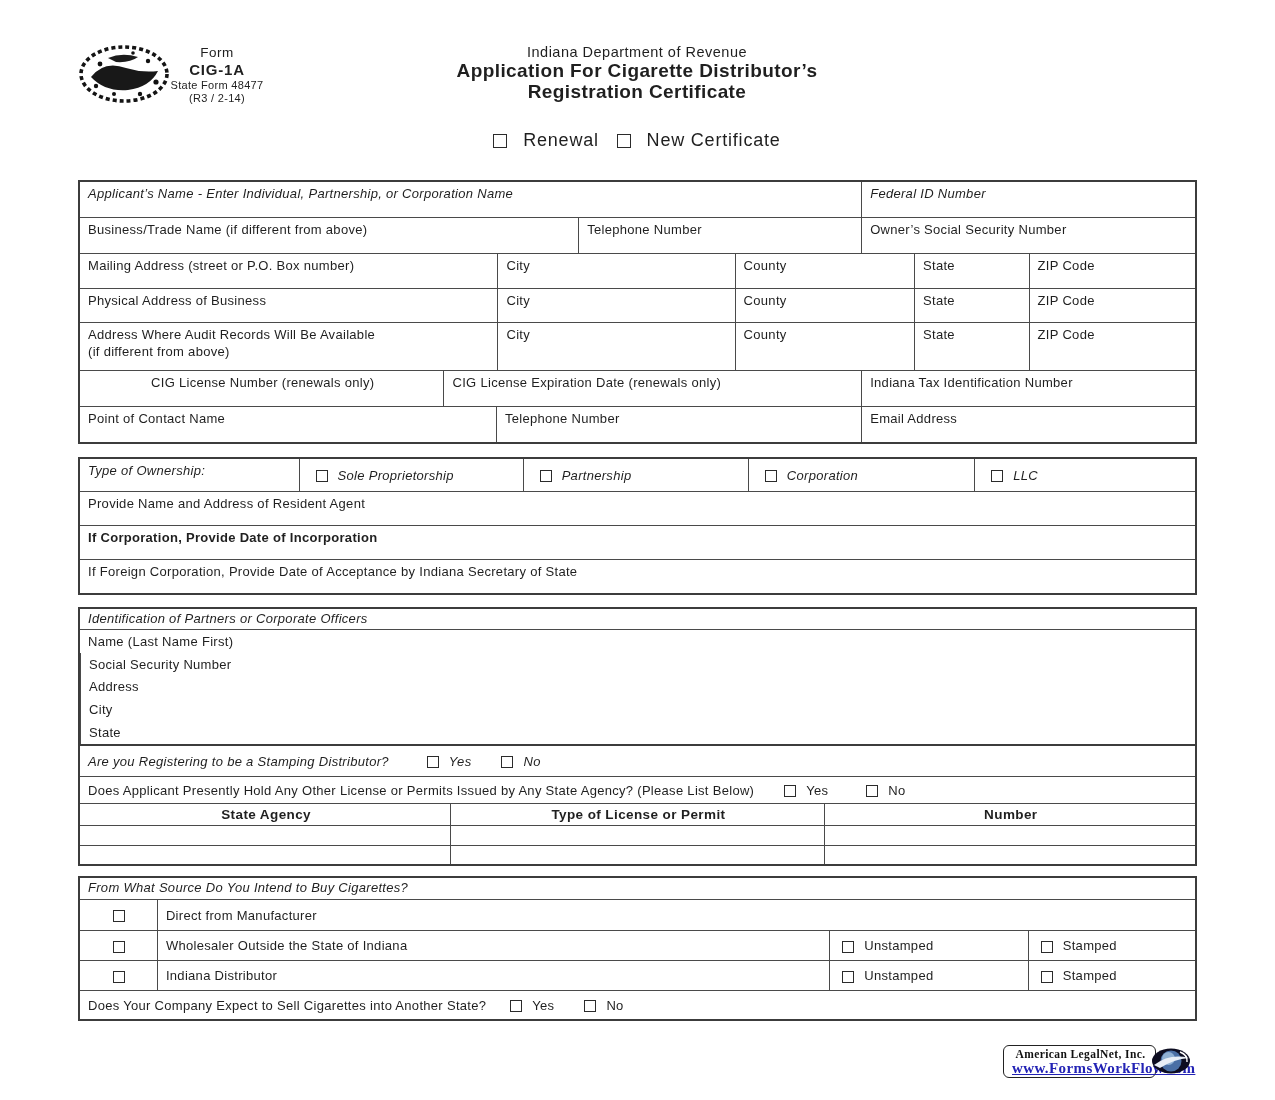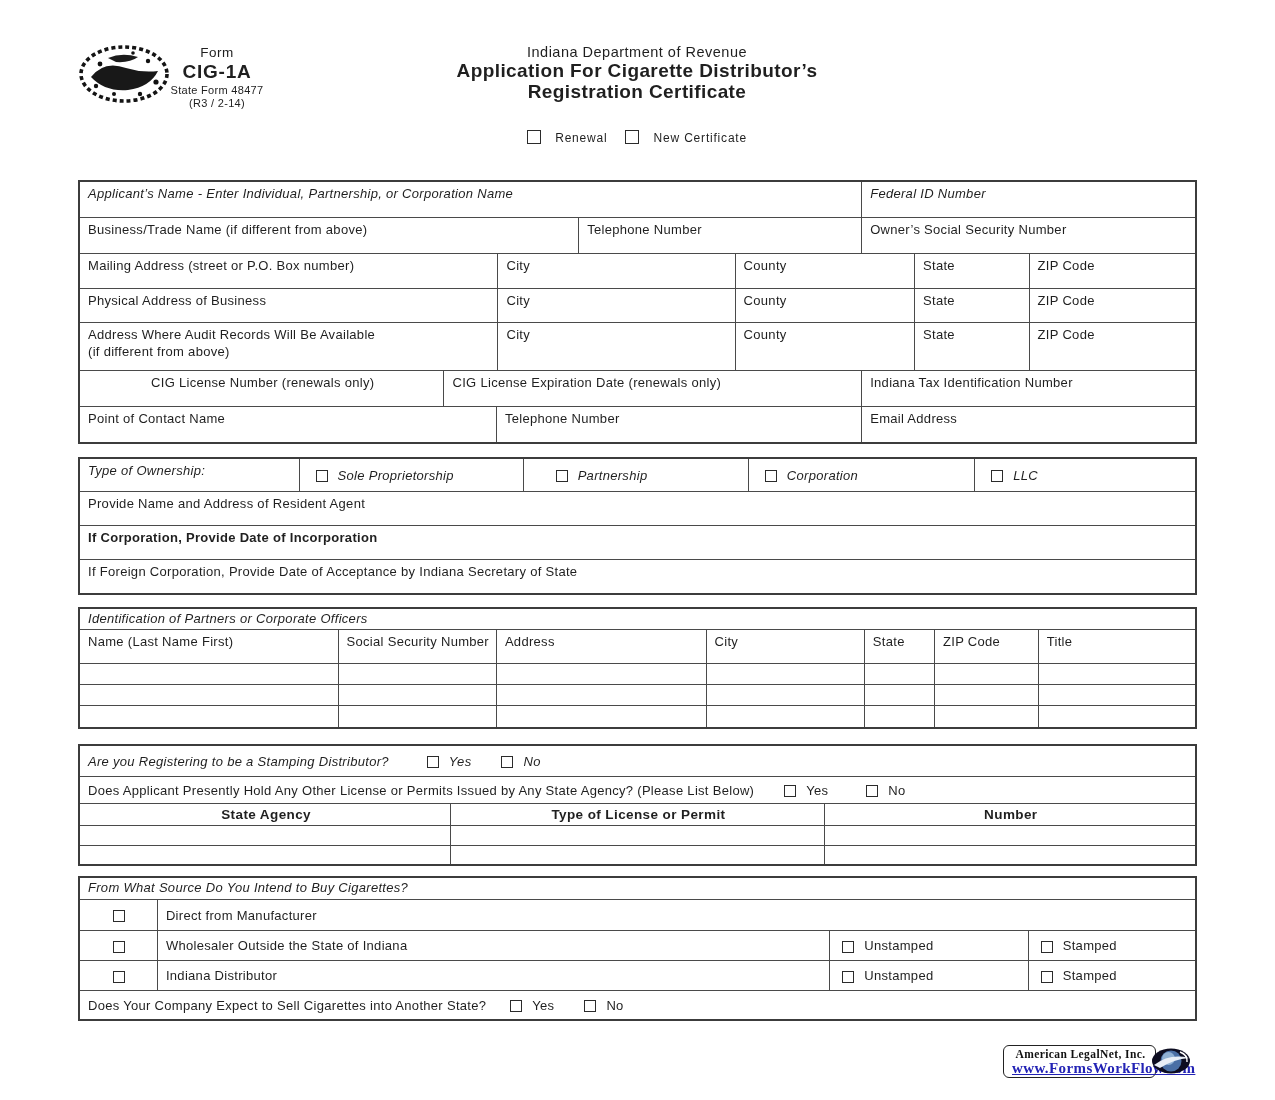--- a/index.html
+++ b/index.html
@@ -12,26 +12,26 @@
     font-family: "Liberation Sans", sans-serif;
     color: #1f1f1f;
     overflow: hidden;
   }
   .blk { position:absolute; left:78px; width:1119px; }
 
   
   .seal { position:absolute; left:78px; top:44px; }
   .form-id { position:absolute; left:138px; top:45px; width:158px; text-align:center; line-height:1.2; }
   .form-label  { font-size:13.5px; letter-spacing:0.5px; }
-  .form-number { font-size:19px; font-weight:bold; letter-spacing:0.8px; }
+  .form-number { font-size:15px; font-weight:bold; letter-spacing:0.8px; }
   .form-small  { font-size:11px; letter-spacing:0.3px; }
   .title-block { position:absolute; left:327px; top:44px; width:620px; text-align:center; }
   .agency { font-size:14.5px; letter-spacing:0.5px; }
   .main-title { font-size:19px; font-weight:bold; letter-spacing:0.4px; line-height:21px; }
-  .cert-row { position:absolute; left:327px; top:130px; width:620px; display:flex; justify-content:center; gap:18px; font-size:12px; letter-spacing:0.8px; }
+  .cert-row { position:absolute; left:327px; top:130px; width:620px; display:flex; justify-content:center; gap:18px; font-size:18px; letter-spacing:0.8px; }
 
   
   .tbl { border:2px solid #3c3c3c; background:#fff; }
   .frow { display:flex; border-top:1px solid #4a4a4a; align-items:stretch; }
   .frow:first-child { border-top:none;font-style:italic; }
   .fcell { border-left:1px solid #4a4a4a; padding:4px 6px 2px 8px; font-size:13px; letter-spacing:0.3px; line-height:1.28; }
   .fcell:first-child { border-left:none; }
   .vc { display:flex; align-items:center; }
   .bold-center { font-weight:bold; text-align:center; justify-content:center; display:flex; align-items:center; letter-spacing:0.4px; font-size:13.5px; }
   .blk-line { display:block; }
@@ -139,21 +139,21 @@
     </div>
   </div>
 
   <div class="blk tbl" style="top:457px;">
     <div class="frow" style="min-height:32px;">
       <div class="fcell" style="width:19.6%;"><span>Type of Ownership:</span></div>
       <div class="fcell vc" style="width:20.1%; padding-left:16px;">
         <span class="cb"></span>
         <span class="cb-label">Sole Proprietorship</span>
       </div>
-      <div class="fcell vc" style="width:20.2%; padding-left:32px;">
+      <div class="fcell vc" style="width:20.2%; padding-left:16px;">
         <span class="cb"></span>
         <span class="cb-label">Partnership</span>
       </div>
       <div class="fcell vc" style="width:20.3%; padding-left:16px;">
         <span class="cb"></span>
         <span class="cb-label">Corporation</span>
       </div>
       <div class="fcell vc" style="width:19.8%; padding-left:16px;">
         <span class="cb"></span>
         <span class="cb-label">LLC</span>
@@ -167,21 +167,21 @@
     </div>
     <div class="frow" style="min-height:34px;">
       <div class="fcell" style="width:100%;"><span>If Foreign Corporation, Provide Date of Acceptance by Indiana Secretary of State</span></div>
     </div>
   </div>
 
   <div class="blk tbl" style="top:607px;">
     <div class="frow" style="min-height:20px;">
       <div class="fcell" style="width:100%; padding-top:2px; padding-bottom:1px;"><span>Identification of Partners or Corporate Officers</span></div>
     </div>
-    <div class="frow" style="min-height:34px;">
+    <div class="frow" style="min-height:34px;flex-direction:column;">
       <div class="fcell" style="width:23.1%;"><span>Name (Last Name First)</span></div>
       <div class="fcell" style="width:14.2%;"><span>Social Security Number</span></div>
       <div class="fcell" style="width:18.8%;"><span>Address</span></div>
       <div class="fcell" style="width:14.2%;"><span>City</span></div>
       <div class="fcell" style="width:6.3%;"><span>State</span></div>
       <div class="fcell" style="width:9.3%;"><span>ZIP Code</span></div>
       <div class="fcell" style="width:14.1%;"><span>Title</span></div>
     </div>
     <div class="frow" style="min-height:21px;">
       <div class="fcell" style="width:23.1%;"></div>

